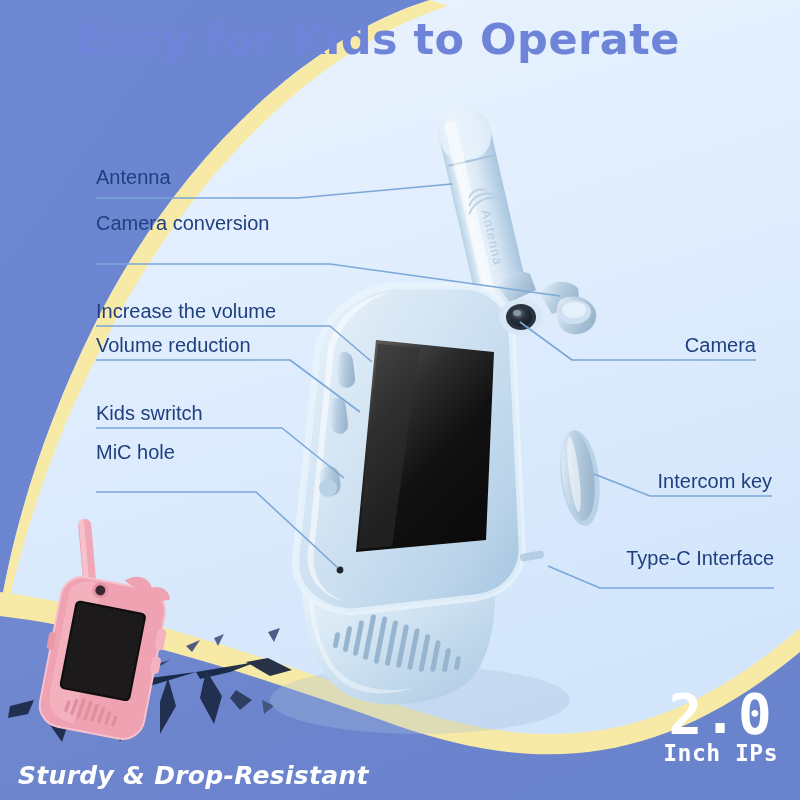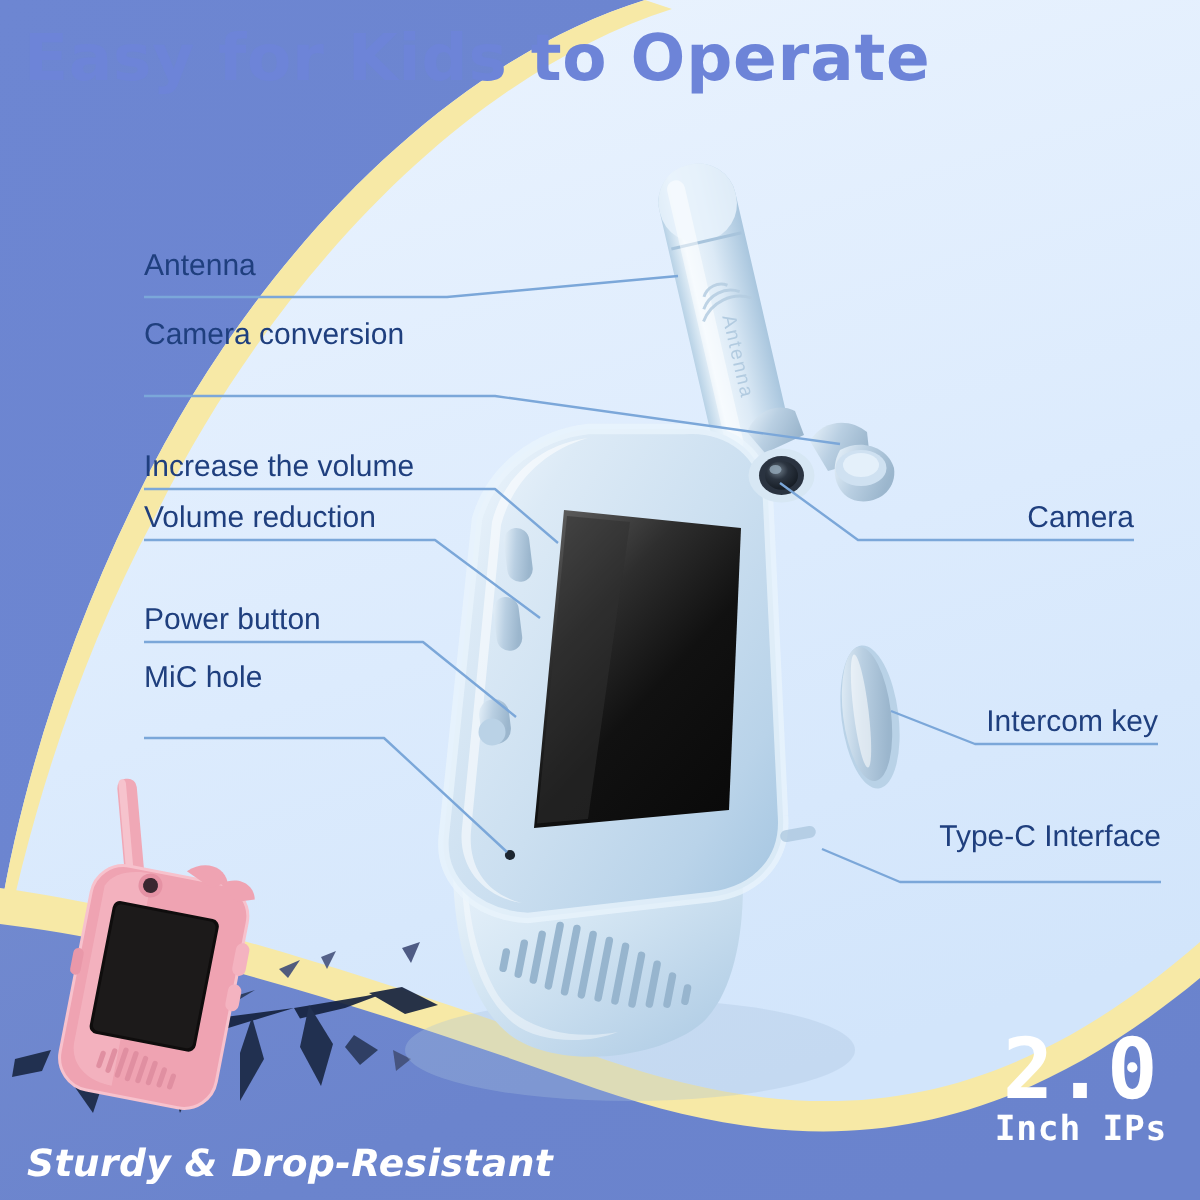--- a/index.html
+++ b/index.html
@@ -16,29 +16,28 @@
     background:
       radial-gradient(ellipse 700px 520px at 58% 40%, #eaf3fe 0%, #dcebfd 55%, #d2e5fb 100%);
   }
 
   
   .svg-layer{position:absolute;left:0;top:0;width:800px;height:800px;}
 
   
   #title{
     position:absolute;left:0;top:14px;width:680px;
-    text-align:left;
+    text-align:right;
     font-family:"DejaVu Sans", sans-serif;
     font-weight:bold;
     font-size:43px;
     letter-spacing:.5px;
     color:#6d84d8;
     z-index:40;
     white-space:nowrap;
-    margin-left:16px;
   }
 
   
   .callout{position:absolute;z-index:35;}
   .callout .txt{
     font-size:20px;
     color:#1f3f7e;
     line-height:1.26;
     white-space:nowrap;
   }
@@ -340,21 +339,21 @@
 
   <div class="callout left" style="left:96px;top:299px;">
     <div class="txt">Increase the volume</div>
   </div>
 
   <div class="callout left" style="left:96px;top:333px;">
     <div class="txt">Volume reduction</div>
   </div>
 
   <div class="callout left" style="left:96px;top:401px;">
-    <div class="txt">Power button</div>
+    <div class="txt">Kids swritch</div>
   </div>
 
   <div class="callout left" style="left:96px;top:440px;">
     <div class="txt">MiC hole</div>
   </div>
 
   <div class="callout right" style="right:44px;top:333px;">
     <div class="txt">Camera</div>
   </div>
 

